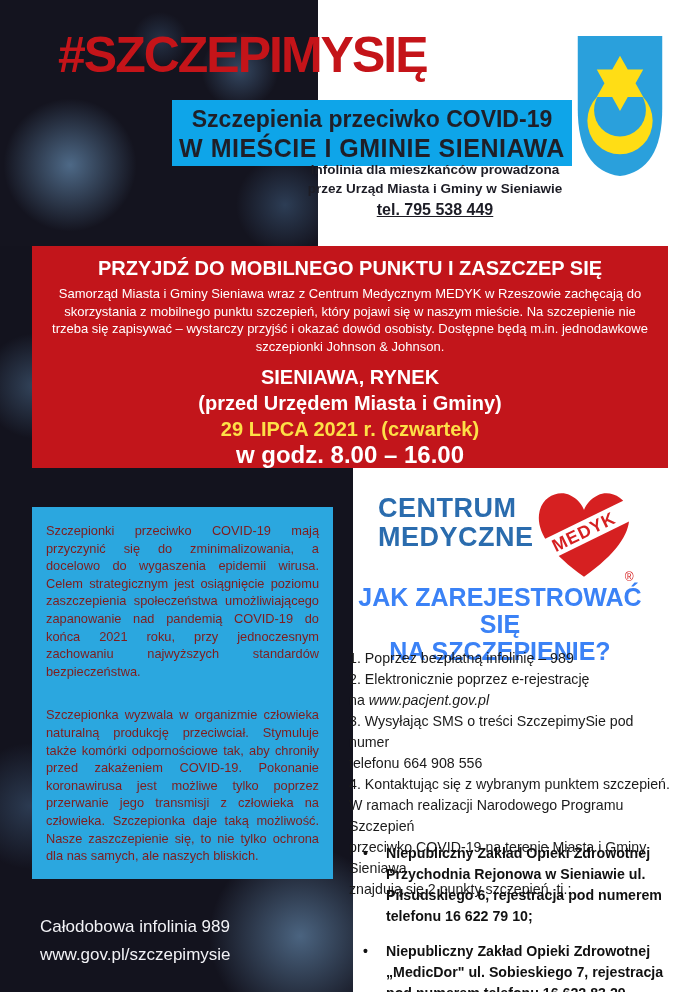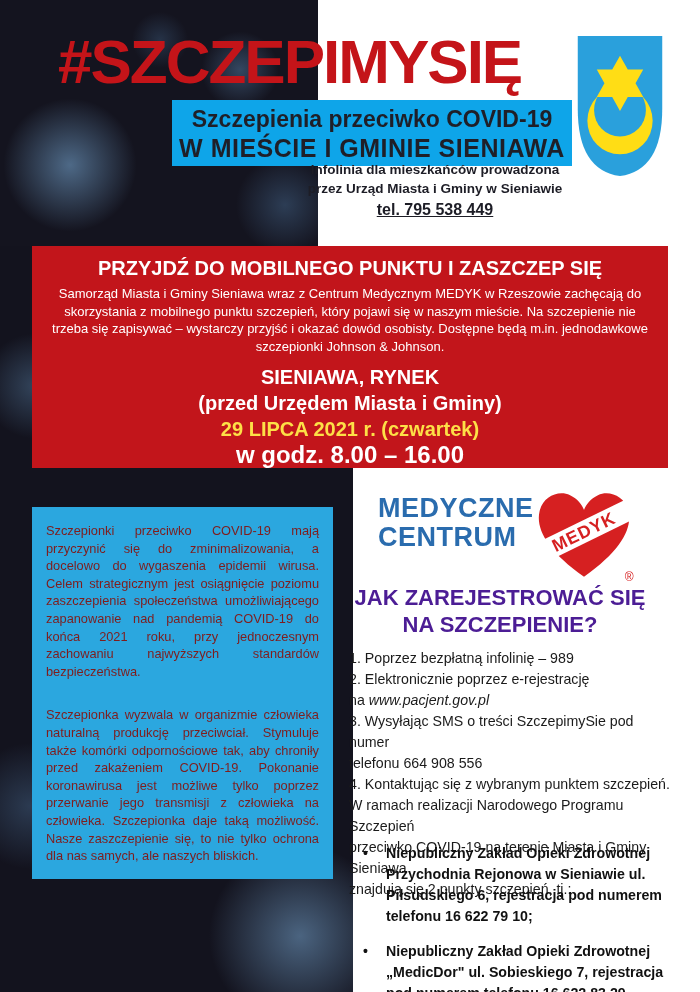--- a/index.html
+++ b/index.html
@@ -23,21 +23,21 @@
       radial-gradient(circle 110px at 110px 420px, rgba(120,170,215,.45), rgba(120,170,215,0) 70%),
       radial-gradient(circle 75px at 35px 140px, rgba(110,160,205,.35), rgba(110,160,205,0) 70%),
       radial-gradient(circle 130px at 300px 690px, rgba(130,180,225,.5), rgba(130,180,225,0) 70%),
       radial-gradient(circle 60px at 210px 60px, rgba(100,150,200,.3), rgba(100,150,200,0) 70%),
       radial-gradient(circle 90px at 30px 560px, rgba(100,150,200,.3), rgba(100,150,200,0) 70%);
   }
 
   
   .hashtag{
     position:absolute;left:58px;top:26px;width:600px;
-    font-size:62px;font-weight:bold;letter-spacing:-2px;color:#c41419;white-space:nowrap;
+    font-size:50px;font-weight:bold;letter-spacing:-2px;color:#c41419;white-space:nowrap;
   }
   .subtitle-box{
     position:absolute;left:172px;top:100px;width:400px;background:#0ea5e9;
     text-align:center;padding:5px 0 3px 0;color:#1f1f28;white-space:nowrap;
   }
   .subtitle-line1{font-size:23px;font-weight:bold;line-height:28px;}
   .subtitle-line2{font-size:25px;font-weight:bold;line-height:30px;letter-spacing:.5px;}
   .infoline{
     position:absolute;left:290px;top:160px;width:290px;text-align:center;
     color:#1d1d26;font-weight:bold;font-size:13.5px;line-height:19px;
@@ -70,21 +70,21 @@
   .footer-lines{position:absolute;left:40px;top:913px;color:#f2f2f6;font-size:17px;line-height:28px;}
 
   
   .logo-text{
     position:absolute;left:378px;top:494px;color:#2a6cae;
     font-size:27px;font-weight:bold;line-height:29px;letter-spacing:.5px;
   }
   .heart{position:absolute;left:516px;top:484px;width:136px;height:102px;}
   .reg-heading{
     position:absolute;left:350px;top:584px;width:300px;text-align:center;
-    color:#4c1d95;font-size:22px;font-weight:bold;line-height:27px;
+    color:#3b82f6;font-size:25px;font-weight:bold;line-height:27px;
   }
   .steps{
     position:absolute;left:349px;top:648px;width:325px;
     color:#1b1b1b;font-size:14.2px;line-height:21px;
   }
   .steps .it{font-style:italic;}
   .points{position:absolute;left:358px;top:843px;width:306px;color:#111111;}
   .point{
     position:relative;padding-left:28px;font-size:14.2px;font-weight:bold;line-height:21px;
     margin-bottom:14px;
@@ -126,24 +126,28 @@
     <div class="banner-loc2">(przed Urzędem Miasta i Gminy)</div>
     <div class="banner-date">29 LIPCA 2021 r. (czwartek)</div>
     <div class="banner-hours">w godz. 8.00 – 16.00</div>
   </div>
 
   <div class="info-box">
     <p>Szczepionki przeciwko COVID-19 mają przyczynić się do zminimalizowania, a docelowo do wygaszenia epidemii wirusa. Celem strategicznym jest osiągnięcie poziomu zaszczepienia społeczeństwa umożliwiającego zapanowanie nad pandemią COVID-19 do końca 2021 roku, przy jednoczesnym zachowaniu najwyższych standardów bezpieczeństwa.</p>
     <p>Szczepionka wyzwala w organizmie człowieka naturalną produkcję przeciwciał. Stymuluje także komórki odpornościowe tak, aby chroniły przed zakażeniem COVID-19. Pokonanie koronawirusa jest możliwe tylko poprzez przerwanie jego transmisji z człowieka na człowieka. Szczepionka daje taką możliwość. Nasze zaszczepienie się, to nie tylko ochrona dla nas samych, ale naszych bliskich.</p>
   </div>
 
+  <div class="footer-lines">
+    <div>Całodobowa infolinia 989</div>
+    <div>www.gov.pl/szczepimysie</div>
+  </div>
 
   <div class="logo-text">
+    <div>CENTRUM</div>
     <div>MEDYCZNE</div>
-    <div>CENTRUM</div>
   </div>
 
   <svg class="heart" viewBox="0 0 120 110" aria-hidden="true">
     <path d="M60,100 C20,72 8,48 12,30 C15,14 32,6 45,12 C53,16 58,22 60,28 C62,22 67,16 75,12 C88,6 105,14 108,30 C112,48 100,72 60,100 Z" fill="#D62021"></path>
     <g transform="rotate(-26 60 52)">
       <rect x="4" y="40" width="112" height="23" fill="#ffffff"></rect>
       <text x="60" y="58" text-anchor="middle" font-family="Liberation Sans, sans-serif" font-size="19" font-weight="bold" letter-spacing="1" fill="#D62021">MEDYK</text>
     </g>
     <text x="104" y="105" font-size="13" fill="#D62021" font-family="Liberation Sans, sans-serif">®</text>
   </svg>

